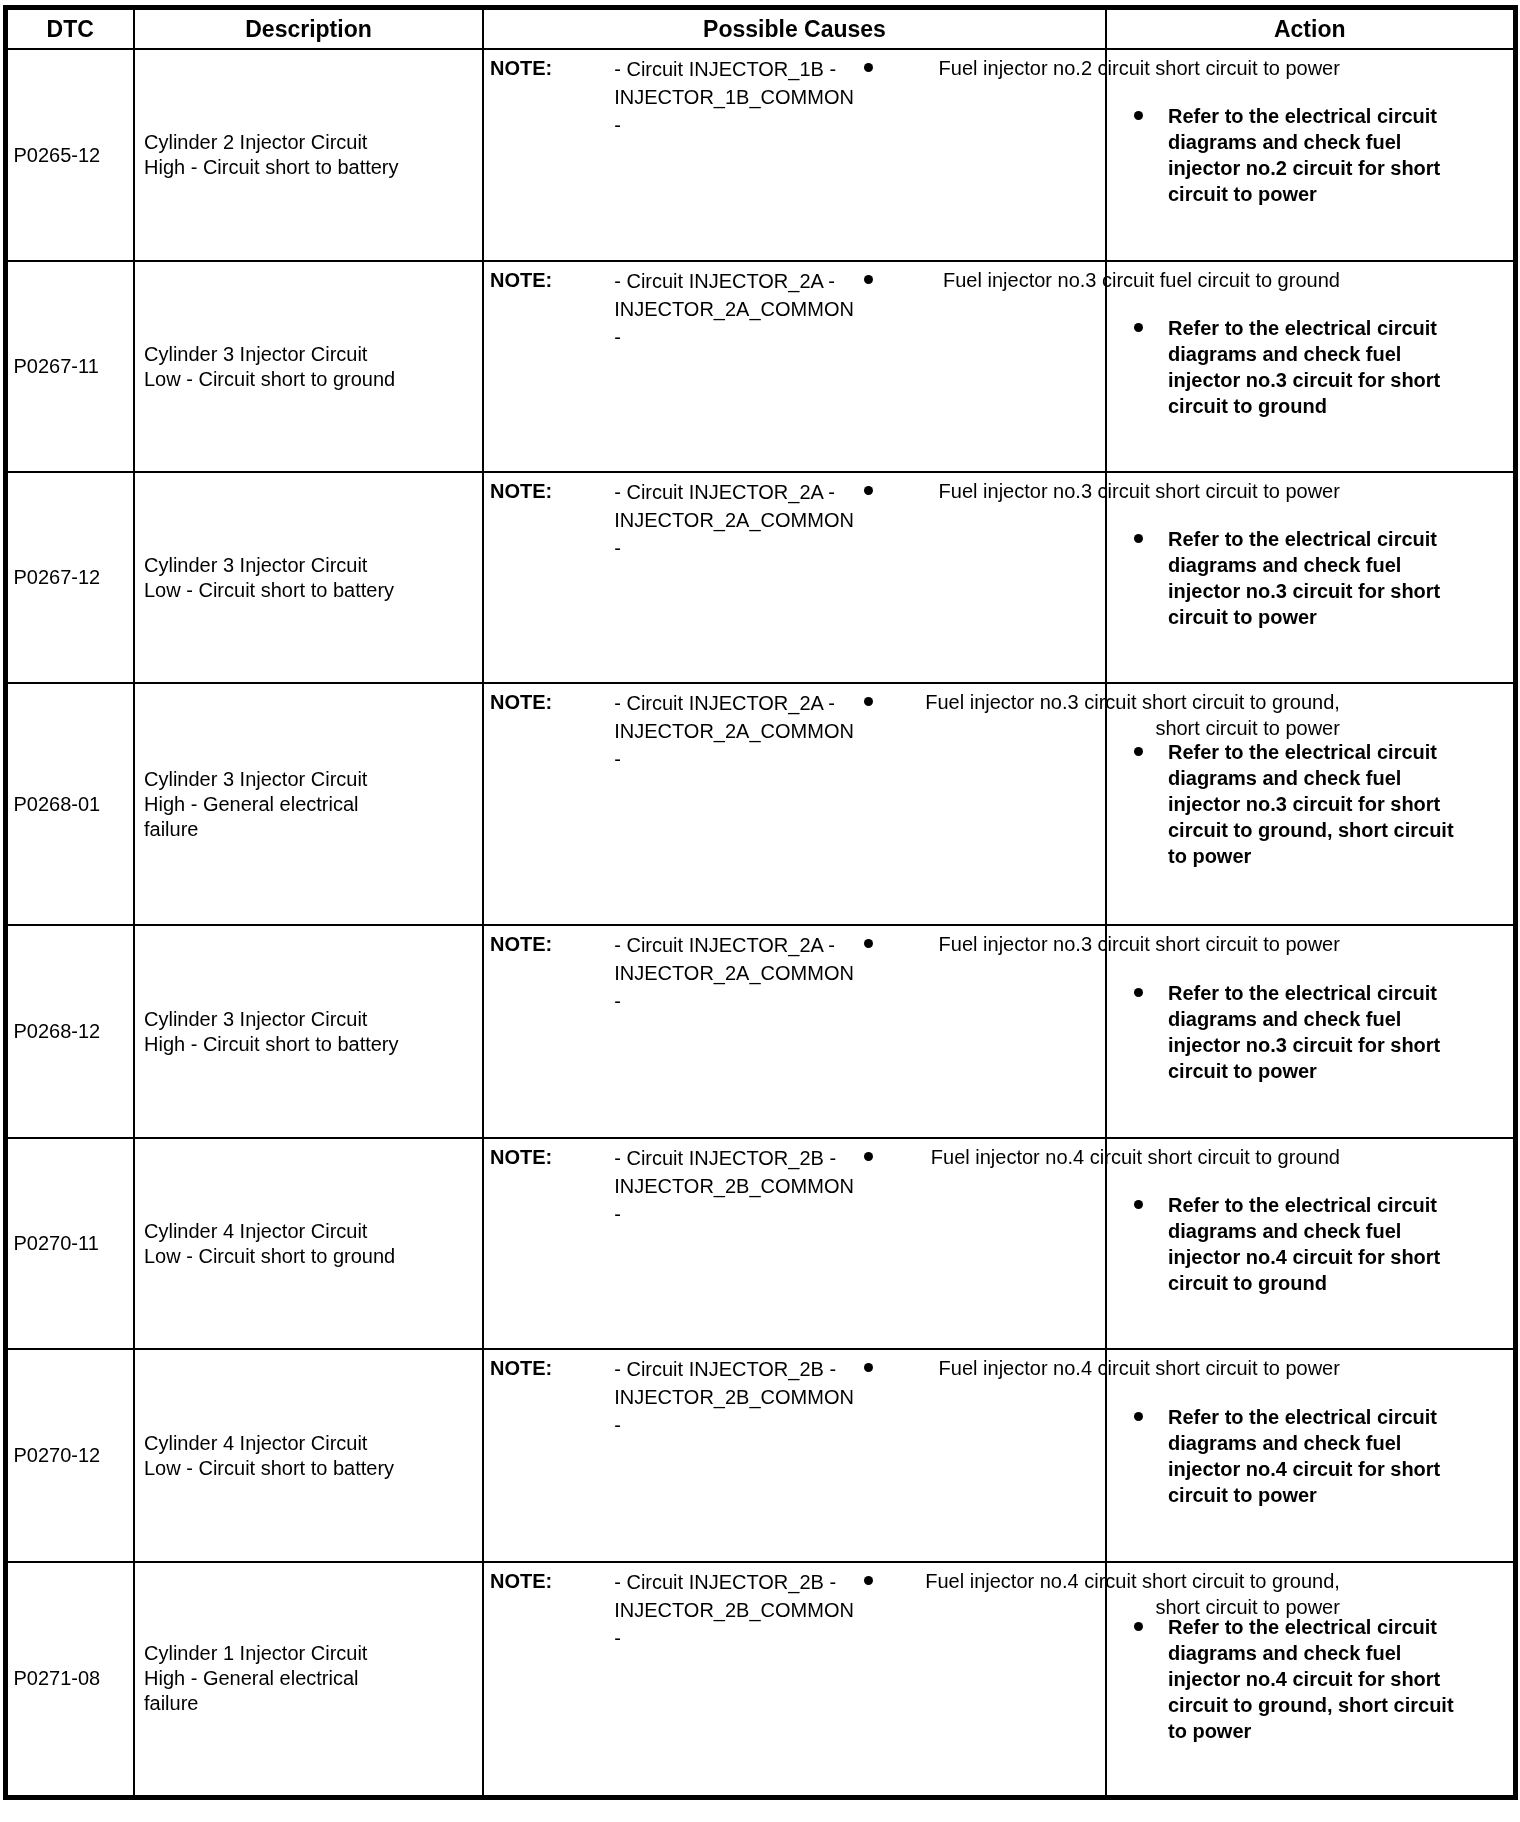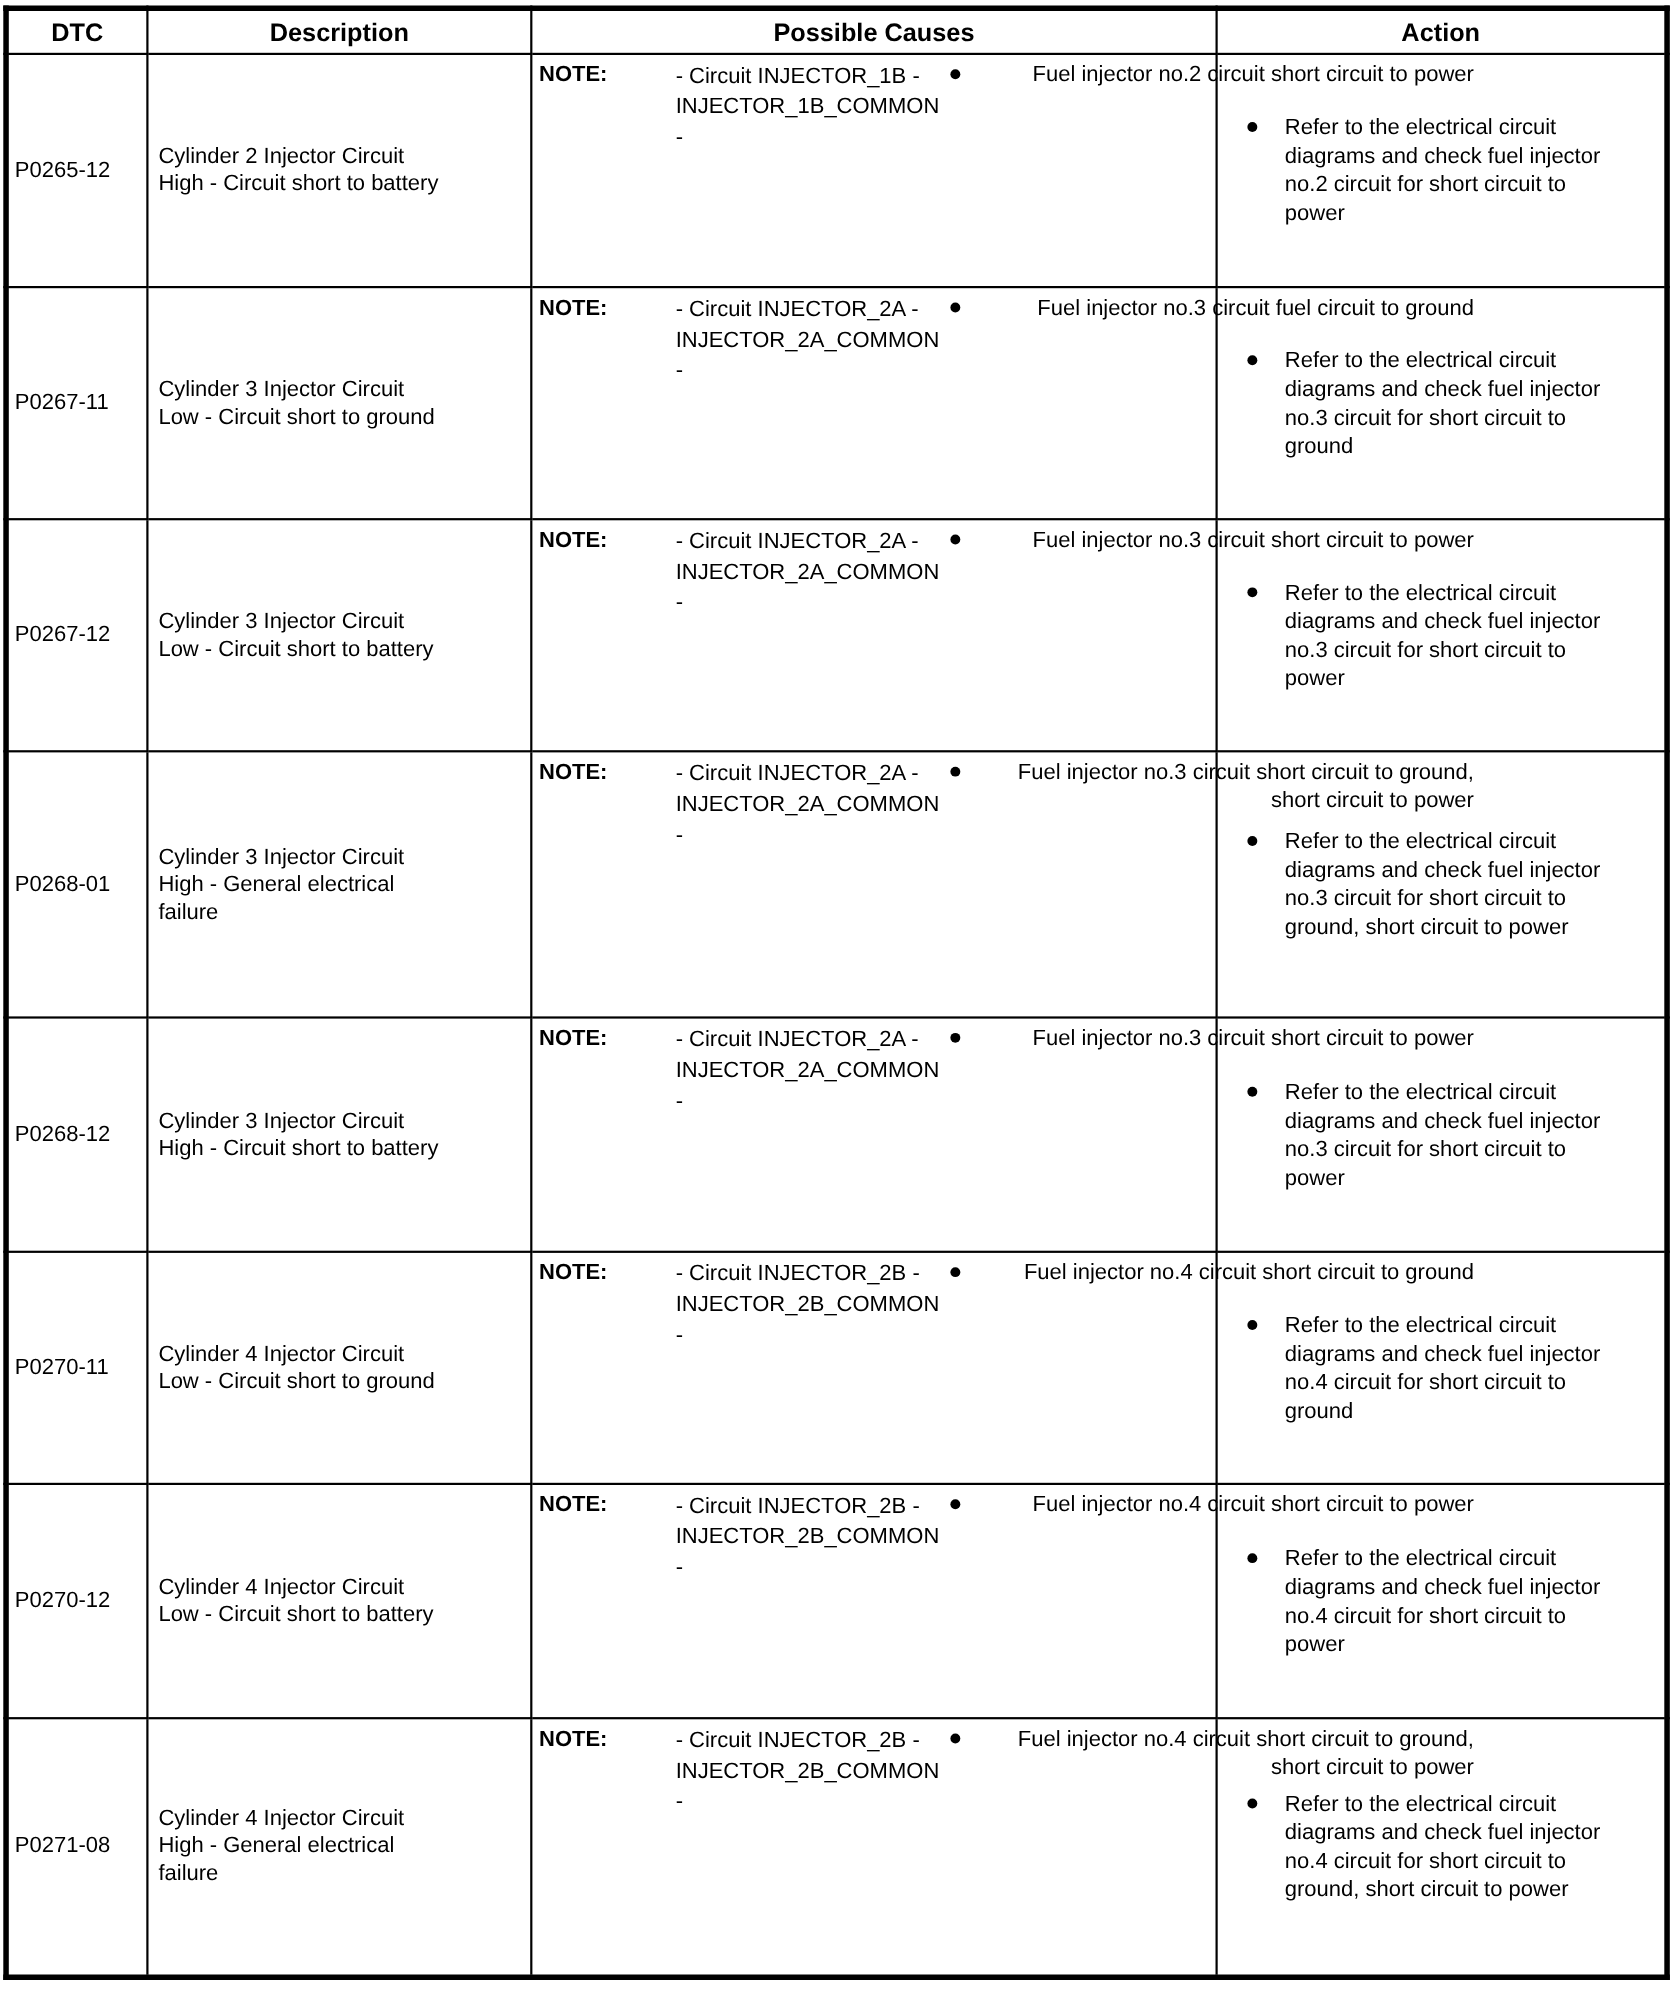--- a/index.html
+++ b/index.html
@@ -54,21 +54,21 @@
     flex:none;width:9px;height:9px;border-radius:50%;
     background:#000;margin-top:8px;
   }
   .causes-bullet{padding-left:10px;text-align:right;}
   .causes-bullet .dot{margin-right:22px;}
   .causes-bullet .bullet-text{width:445px;line-height:26px;}
 
   td.action-cell{vertical-align:middle;}
   .action-bullet{margin-left:27px;}
   .action-bullet .dot{margin-right:25px;}
-  .action-bullet .bullet-text{width:292px;line-height:26px;}
+  .action-bullet .bullet-text{width:292px;line-height:26px;font-weight:bold;}
 </style>
 </head>
 <body>
 
 <table class="dtc-table">
   <colgroup>
     <col class="c-dtc">
       <col class="c-desc">
       <col class="c-causes">
       <col class="c-action">
@@ -261,21 +261,21 @@
         <div class="bullet-row action-bullet">
           <span class="dot"></span>
           <span class="bullet-text">Refer to the electrical circuit diagrams and check fuel injector no.4 circuit for short circuit to power</span>
         </div>
       </td>
     </tr>
 
     <tr>
       <td class="dtc-cell">P0271-08</td>
       <td class="desc-cell">
-          <div class="desc-text">Cylinder 4 Injector Circuit High - General electrical failure</div>
+          <div class="desc-text">Cylinder 1 Injector Circuit High - General electrical failure</div>
         </td>
       <td class="causes-cell">
         <div class="causes-inner">
           <div class="note-label">NOTE:</div>
           <div class="circuit-block">
             <div>- Circuit INJECTOR_2B -</div>
             <div>INJECTOR_2B_COMMON -</div>
           </div>
           <div class="bullet-row causes-bullet">
             <span class="dot"></span>

